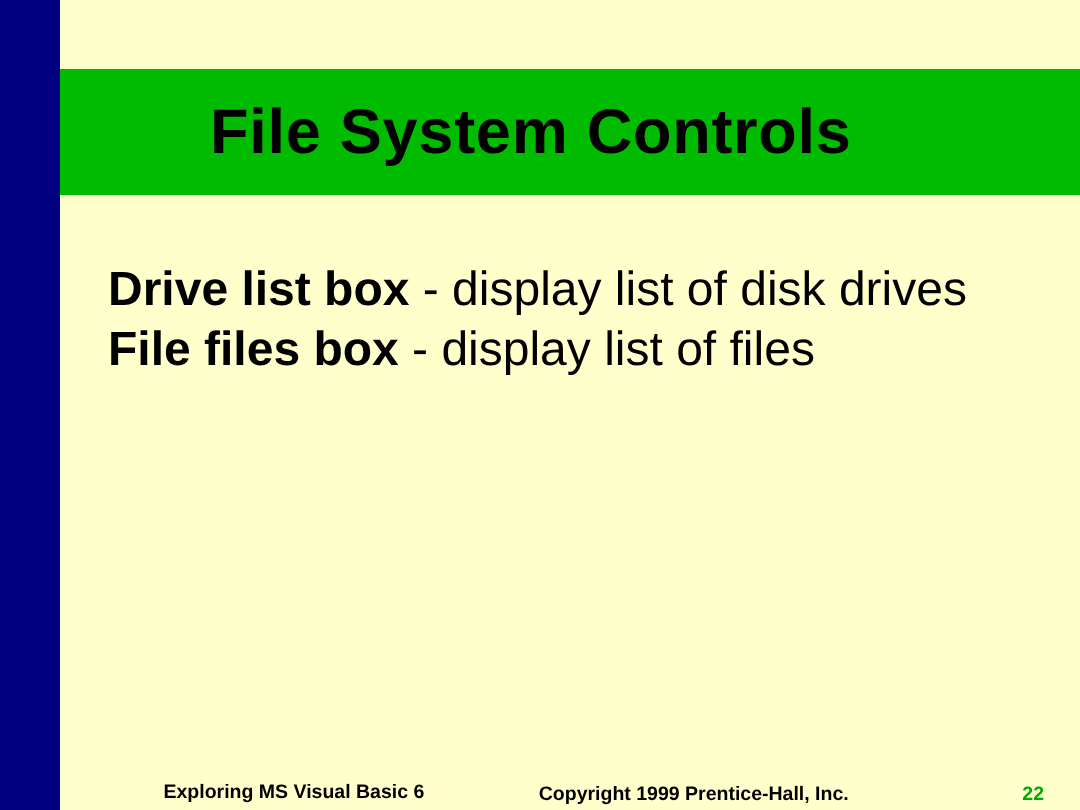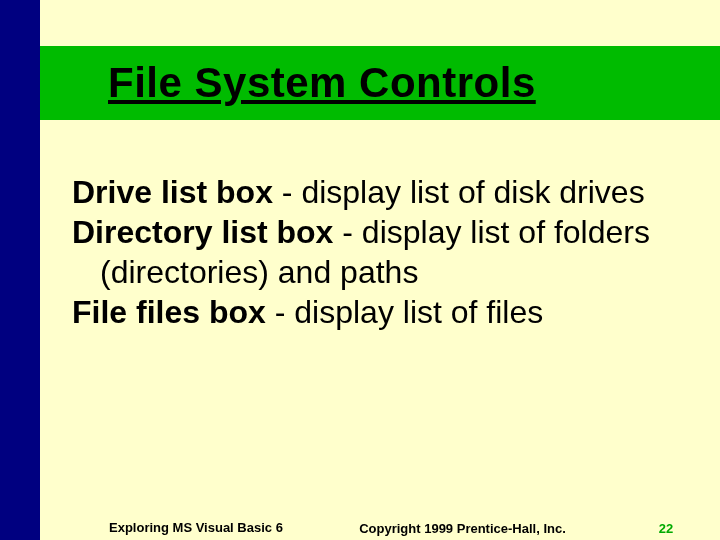--- a/index.html
+++ b/index.html
@@ -23,31 +23,30 @@
     top: 0;
     width: 40px;
     height: 540px;
     background: #000080;
   }
   .title-band {
     position: absolute;
     left: 40px;
     top: 46px;
     width: 680px;
-    height: 74px;
+    height: 84px;
     background: #00BB00;
     display: flex;
     align-items: center;
-    padding-left: 68px;
+    padding-left: 100px;
     box-sizing: border-box;
     color: #000;
     font-size: 42px;
     font-weight: bold;
     letter-spacing: 0.5px;
-    text-decoration: underline;
   }
   .body {
     position: absolute;
     left: 72px;
     top: 156px;
     width: 600px;
     color: #000;
     font-size: 32px;
     line-height: 1.25;
     margin-top: 16px;
@@ -74,41 +73,38 @@
   .footer .left {
     width: 180px;
     line-height: 1.15;
   }
   .footer .center {
     flex: 1;
     text-align: center;
   }
   .footer .right {
     width: 60px;
-    text-align: center;
+    text-align: right;
     color: #00AA00;
     margin-top: 45px;
   }
 </style>
 </head>
 <body>
 
 <div class="slide">
   <div class="side-stripe"></div>
 
   <div class="title-band">File System Controls</div>
 
   <div class="body">
     <p class="hang">
       <span class="term">Drive list box</span><span> - display list of disk drives</span>
     </p>
     <p class="hang">
-      <span class="term">Directory list box</span><span> - display list of folders (directories) and paths</span>
-    </p>
-    <p class="hang">
       <span class="term">File files box</span><span> - display list of files</span>
     </p>
   </div>
 
   <div class="footer">
     <div class="left">Exploring MS Visual Basic 6</div>
     <div class="center">Copyright 1999 Prentice-Hall, Inc.</div>
     <div class="right">22</div>
   </div>
 </div>

